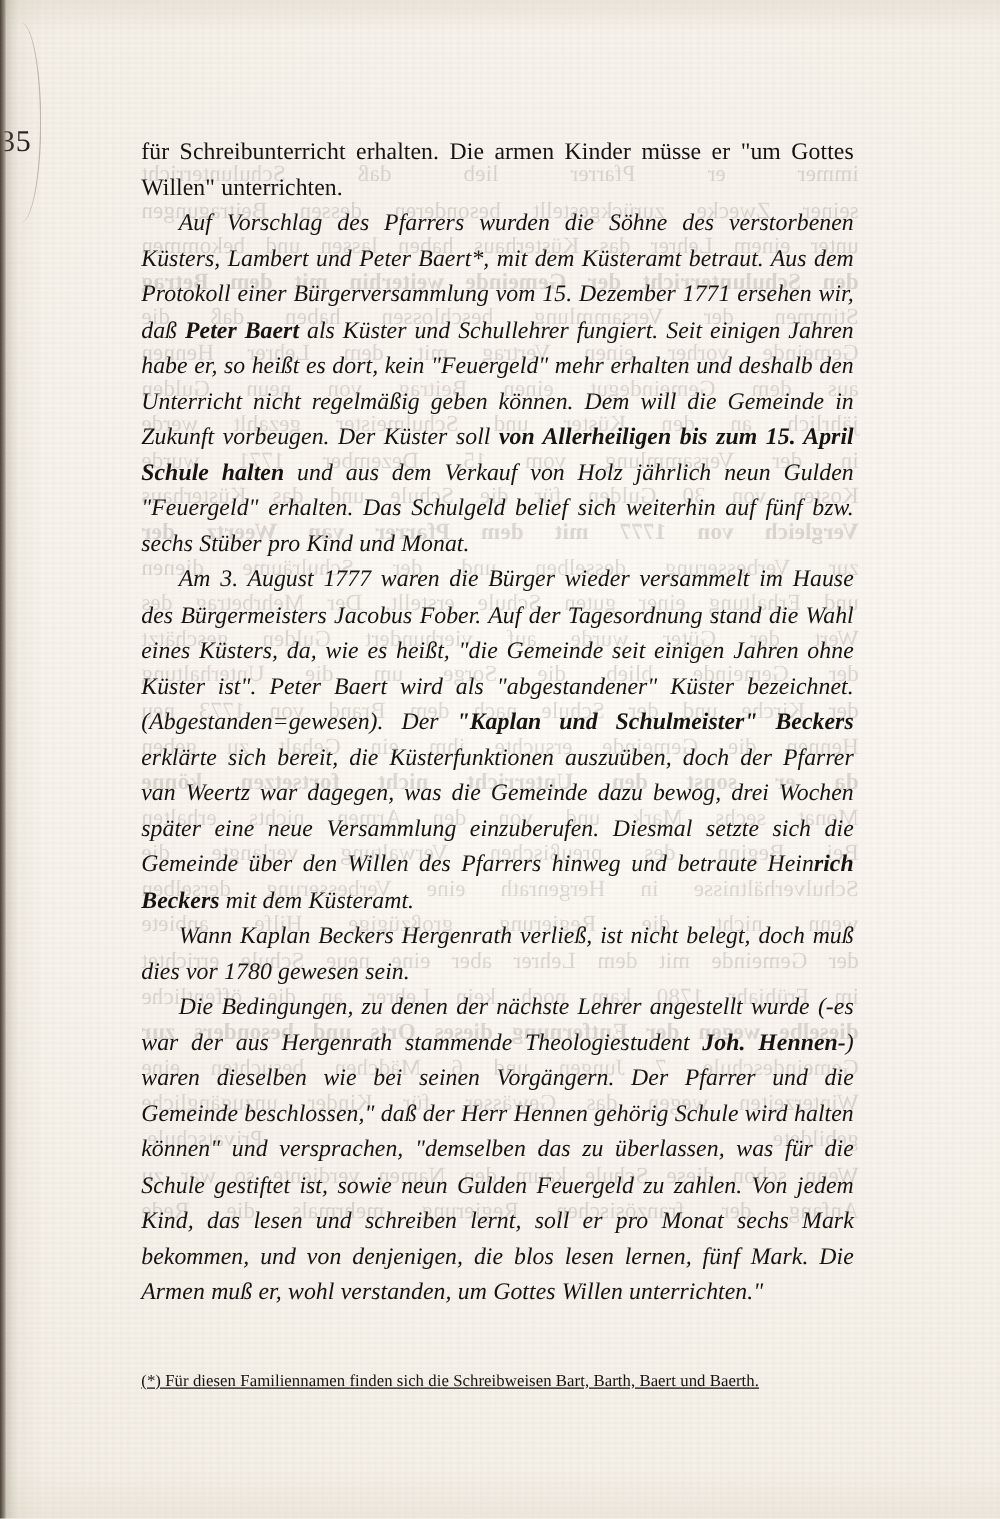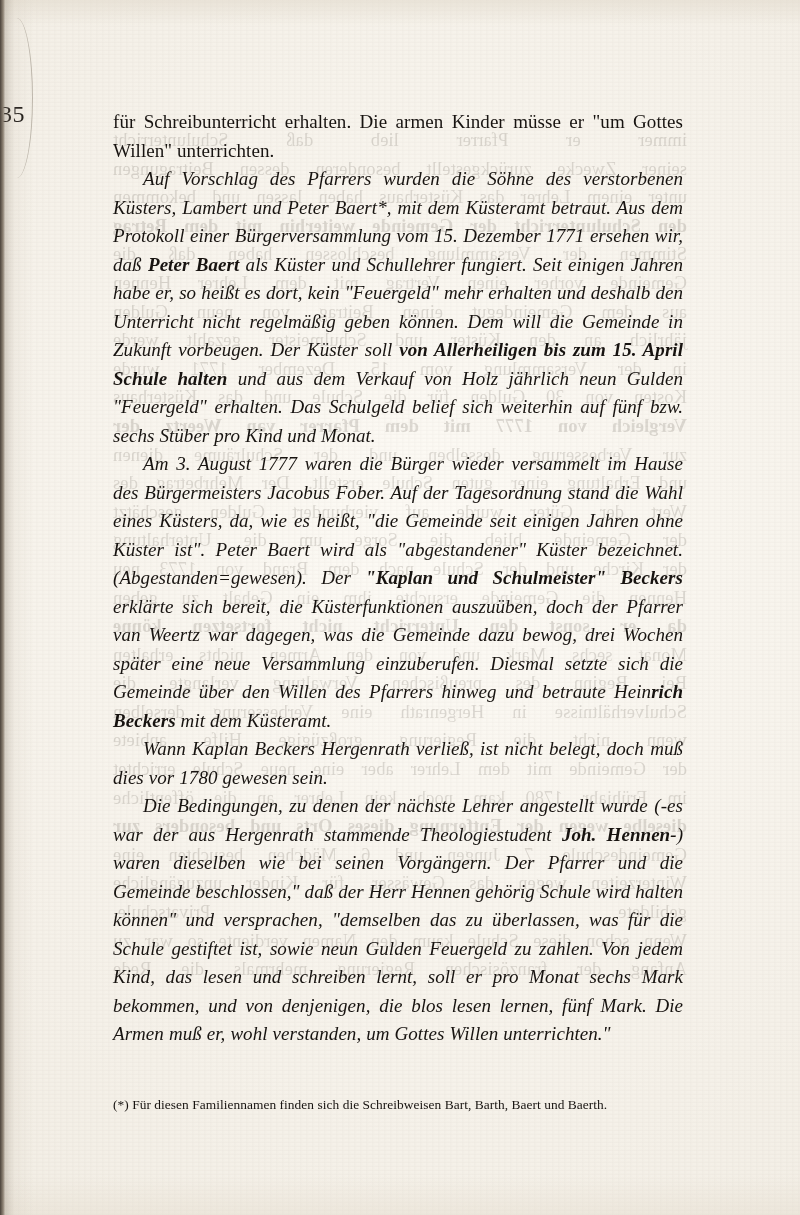--- a/index.html
+++ b/index.html
@@ -118,21 +118,21 @@
     position: absolute;
     left: 113px;
     top: 1096px;
     width: 572px;
     font-size: 13.4px;
     line-height: 18.5px;
     text-align: justify;
     text-align-last: left;
     letter-spacing: 0.05px;
   }
-  #footnote p { margin: 0; }
+  #footnote p { margin: 0; text-decoration: underline; }
 
   
   #grain {
     position: absolute;
     inset: 0;
     opacity: 0.055;
     background-image:
       repeating-linear-gradient(0deg, rgba(90,80,66,0.6) 0px, rgba(90,80,66,0) 2px, rgba(90,80,66,0) 4px),
       repeating-linear-gradient(90deg, rgba(90,80,66,0.45) 0px, rgba(90,80,66,0) 3px, rgba(90,80,66,0) 6px);
     pointer-events: none;

